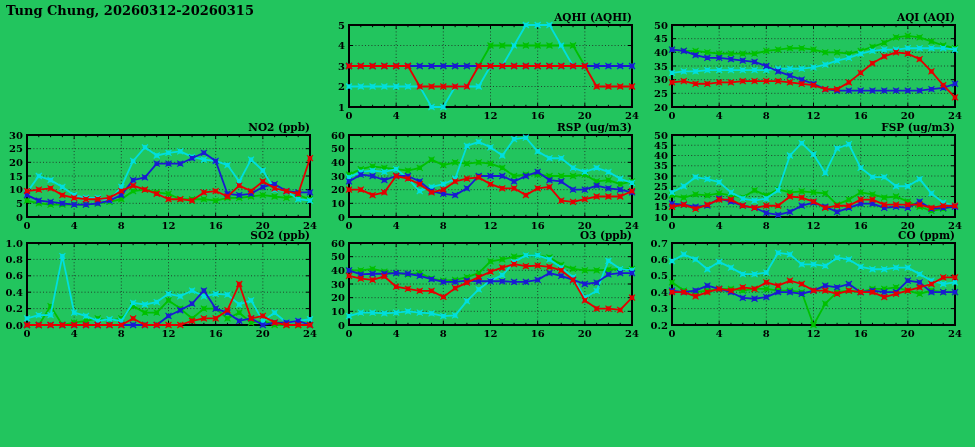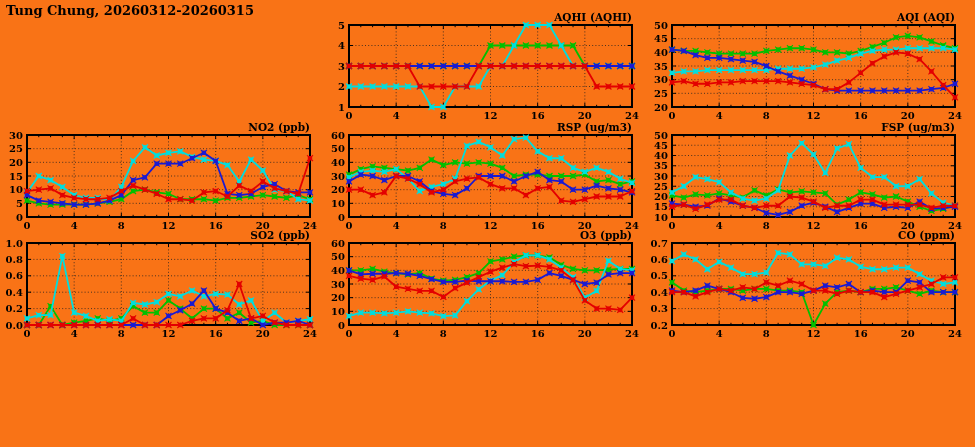--- a/index.html
+++ b/index.html
@@ -1,16 +1,16 @@
 <!DOCTYPE html>
 <html><head>
 <meta charset="utf-8">
 <style>
   html,body{margin:0;padding:0;background:#fff;}
-  .page{position:relative;width:975px;height:447px;background:#f97316;overflow:hidden;
+  .page{position:relative;width:975px;height:447px;background:#22c55e;overflow:hidden;
         font-family:"DejaVu Serif",serif;}
   .main-title{position:absolute;left:6px;top:3px;font-size:13px;font-weight:bold;color:#000;}
   .chart{position:absolute;width:330px;height:118px;}
   .c0{left:0px}.c1{left:322px}.c2{left:645px}
   .r0{top:9px}.r1{top:119px}.r2{top:227px}
   svg{overflow:visible;display:block;}
 </style>
 </head>
 <body>
 

